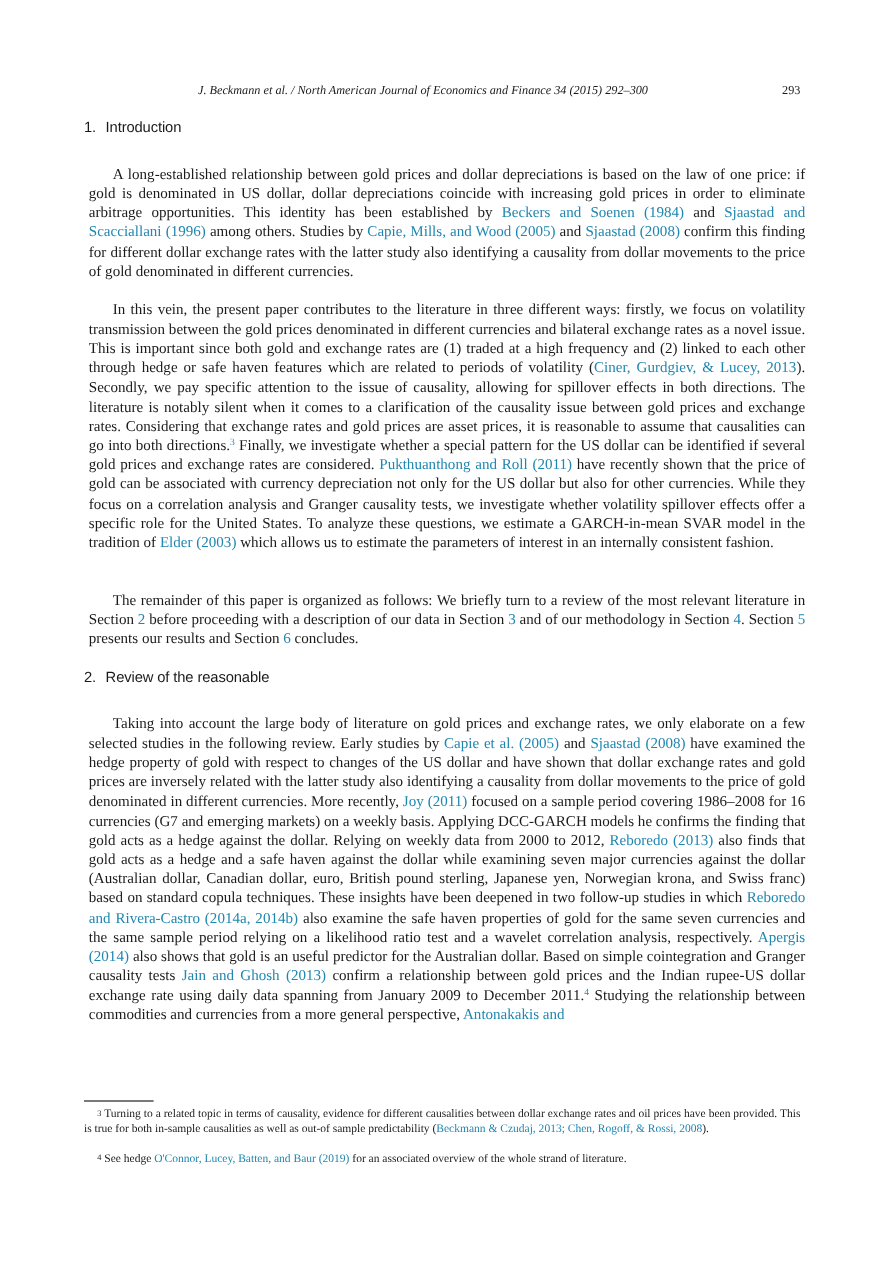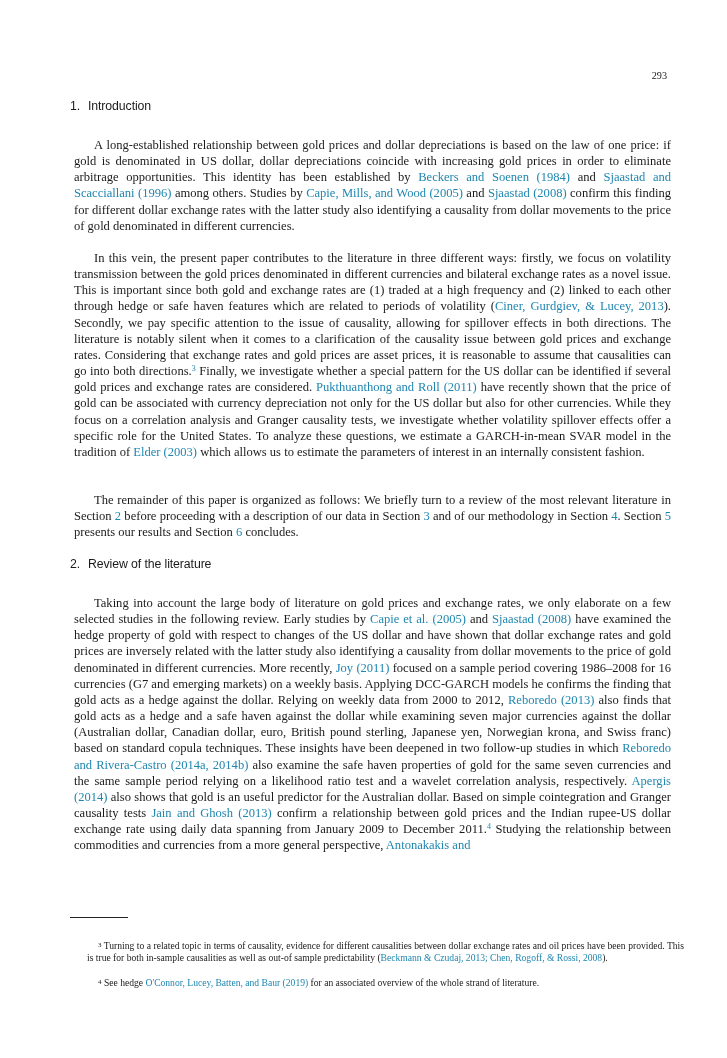--- a/index.html
+++ b/index.html
@@ -11,43 +11,44 @@
   .running-head .jref { position: absolute; left: 95px; top: 0; white-space: nowrap; }
   .running-head .pnum { position: absolute; right: 0; top: 0; font-style: normal; }
   h2.sec { position: absolute; left: 0; margin: 0; font-size: 12.3px; font-weight: normal;
            font-family: "Liberation Sans", "DejaVu Sans", sans-serif; letter-spacing: -0.1px; }
   h2.sec .num { display: inline-block; width: 18px; }
   .para { position: absolute; left: 0; width: 597px; margin: 4px; font-size: 12.55px;
           line-height: 16.15px; text-align: justify; text-indent: 20px; }
   .link { color: #1f86b0; }
   sup.fn { font-size: 8px; vertical-align: top; position: relative; top: -2px; color: #1f86b0; }
   .rule { position: absolute; left: 0; top: 917px; width: 58px; height: 1px; background: #222; }
-  .footnote { position: absolute; left: 0; width: 597px; margin: 17px; font-size: 9.6px;
+  .footnote { position: absolute; left: 0; width: 597px; margin: 0; font-size: 9.6px;
               line-height: 12.4px; text-align: justify; text-indent: 11px; }
   .footnote sup { font-size: 7px; vertical-align: top; position: relative; top: -1px; }
 </style>
 </head>
 <body>
 
 <div class="page">
 
   <div class="running-head">
+    <span class="jref">J. Beckmann et al. / North American Journal of Economics and Finance 34 (2015) 292–300</span>
     <span class="pnum">293</span>
   </div>
 
   <h2 class="sec" style="top:99px;">
     <span class="num">1.</span><span>Introduction</span>
   </h2>
 
   <p class="para" style="top:133px;"><span>A long-established relationship between gold prices and dollar depreciations is based on the law of one price: if gold is denominated in US dollar, dollar depreciations coincide with increasing gold prices in order to eliminate arbitrage opportunities. This identity has been established by </span><a class="link">Beckers and Soenen (1984)</a><span> and </span><a class="link">Sjaastad and Scacciallani (1996)</a><span> among others. Studies by </span><a class="link">Capie, Mills, and Wood (2005)</a><span> and </span><a class="link">Sjaastad (2008)</a><span> confirm this finding for different dollar exchange rates with the latter study also identifying a causality from dollar movements to the price of gold denominated in different currencies.</span></p>
   <p class="para" style="top:246px;"><span>In this vein, the present paper contributes to the literature in three different ways: firstly, we focus on volatility transmission between the gold prices denominated in different currencies and bilateral exchange rates as a novel issue. This is important since both gold and exchange rates are (1) traded at a high frequency and (2) linked to each other through hedge or safe haven features which are related to periods of volatility (</span><a class="link">Ciner, Gurdgiev, &amp; Lucey, 2013</a><span>). Secondly, we pay specific attention to the issue of causality, allowing for spillover effects in both directions. The literature is notably silent when it comes to a clarification of the causality issue between gold prices and exchange rates. Considering that exchange rates and gold prices are asset prices, it is reasonable to assume that causalities can go into both directions.</span><sup class="fn">3</sup><span> Finally, we investigate whether a special pattern for the US dollar can be identified if several gold prices and exchange rates are considered. </span><a class="link">Pukthuanthong and Roll (2011)</a><span> have recently shown that the price of gold can be associated with currency depreciation not only for the US dollar but also for other currencies. While they focus on a correlation analysis and Granger causality tests, we investigate whether volatility spillover effects offer a specific role for the United States. To analyze these questions, we estimate a GARCH-in-mean SVAR model in the tradition of </span><a class="link">Elder (2003)</a><span> which allows us to estimate the parameters of interest in an internally consistent fashion.</span></p>
   <p class="para" style="top:488px;"><span>The remainder of this paper is organized as follows: We briefly turn to a review of the most relevant literature in Section </span><a class="link">2</a><span> before proceeding with a description of our data in Section </span><a class="link">3</a><span> and of our methodology in Section </span><a class="link">4</a><span>. Section </span><a class="link">5</a><span> presents our results and Section </span><a class="link">6</a><span> concludes.</span></p>
 
   <h2 class="sec" style="top:557px;">
-    <span class="num">2.</span><span>Review of the literature</span>
+    <span class="num">2.</span><span>Review of the reasonable</span>
   </h2>
 
   <p class="para" style="top:591px;"><span>Taking into account the large body of literature on gold prices and exchange rates, we only elaborate on a few selected studies in the following review. Early studies by </span><a class="link">Capie et al. (2005)</a><span> and </span><a class="link">Sjaastad (2008)</a><span> have examined the hedge property of gold with respect to changes of the US dollar and have shown that dollar exchange rates and gold prices are inversely related with the latter study also identifying a causality from dollar movements to the price of gold denominated in different currencies. More recently, </span><a class="link">Joy (2011)</a><span> focused on a sample period covering 1986–2008 for 16 currencies (G7 and emerging markets) on a weekly basis. Applying DCC-GARCH models he confirms the finding that gold acts as a hedge against the dollar. Relying on weekly data from 2000 to 2012, </span><a class="link">Reboredo (2013)</a><span> also finds that gold acts as a hedge and a safe haven against the dollar while examining seven major currencies against the dollar (Australian dollar, Canadian dollar, euro, British pound sterling, Japanese yen, Norwegian krona, and Swiss franc) based on standard copula techniques. These insights have been deepened in two follow-up studies in which </span><a class="link">Reboredo and Rivera-Castro (2014a, 2014b)</a><span> also examine the safe haven properties of gold for the same seven currencies and the same sample period relying on a likelihood ratio test and a wavelet correlation analysis, respectively. </span><a class="link">Apergis (2014)</a><span> also shows that gold is an useful predictor for the Australian dollar. Based on simple cointegration and Granger causality tests </span><a class="link">Jain and Ghosh (2013)</a><span> confirm a relationship between gold prices and the Indian rupee-US dollar exchange rate using daily data spanning from January 2009 to December 2011.</span><sup class="fn">4</sup><span> Studying the relationship between commodities and currencies from a more general perspective, </span><a class="link">Antonakakis and</a></p>
 
   <div class="rule"></div>
 
   <p class="footnote" style="top:923px;"><sup>3</sup><span> Turning to a related topic in terms of causality, evidence for different causalities between dollar exchange rates and oil prices have been provided. This is true for both in-sample causalities as well as out-of sample predictability (</span><a class="link">Beckmann &amp; Czudaj, 2013; Chen, Rogoff, &amp; Rossi, 2008</a><span>).</span></p>
   <p class="footnote" style="top:960px;"><sup>4</sup><span> See hedge </span><a class="link">O'Connor, Lucey, Batten, and Baur (2019)</a><span> for an associated overview of the whole strand of literature.</span></p>
 </div>
 

